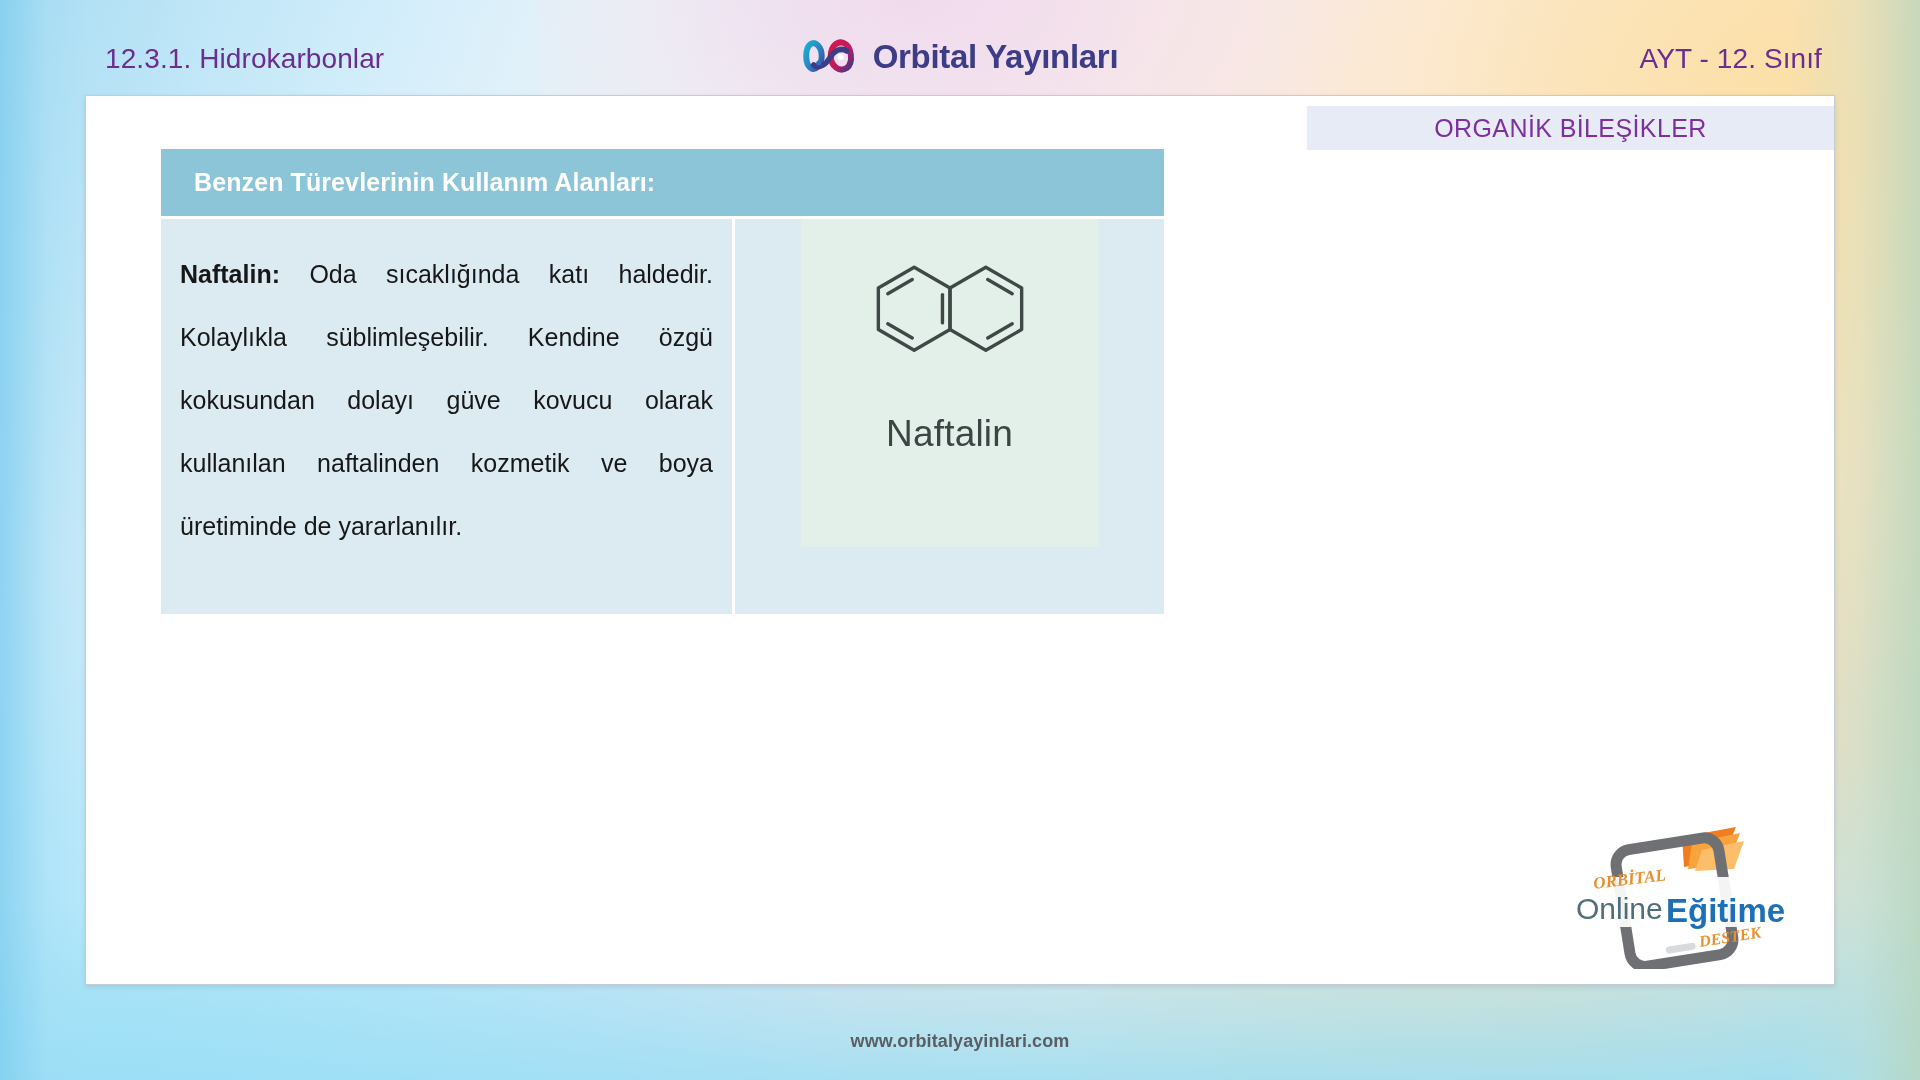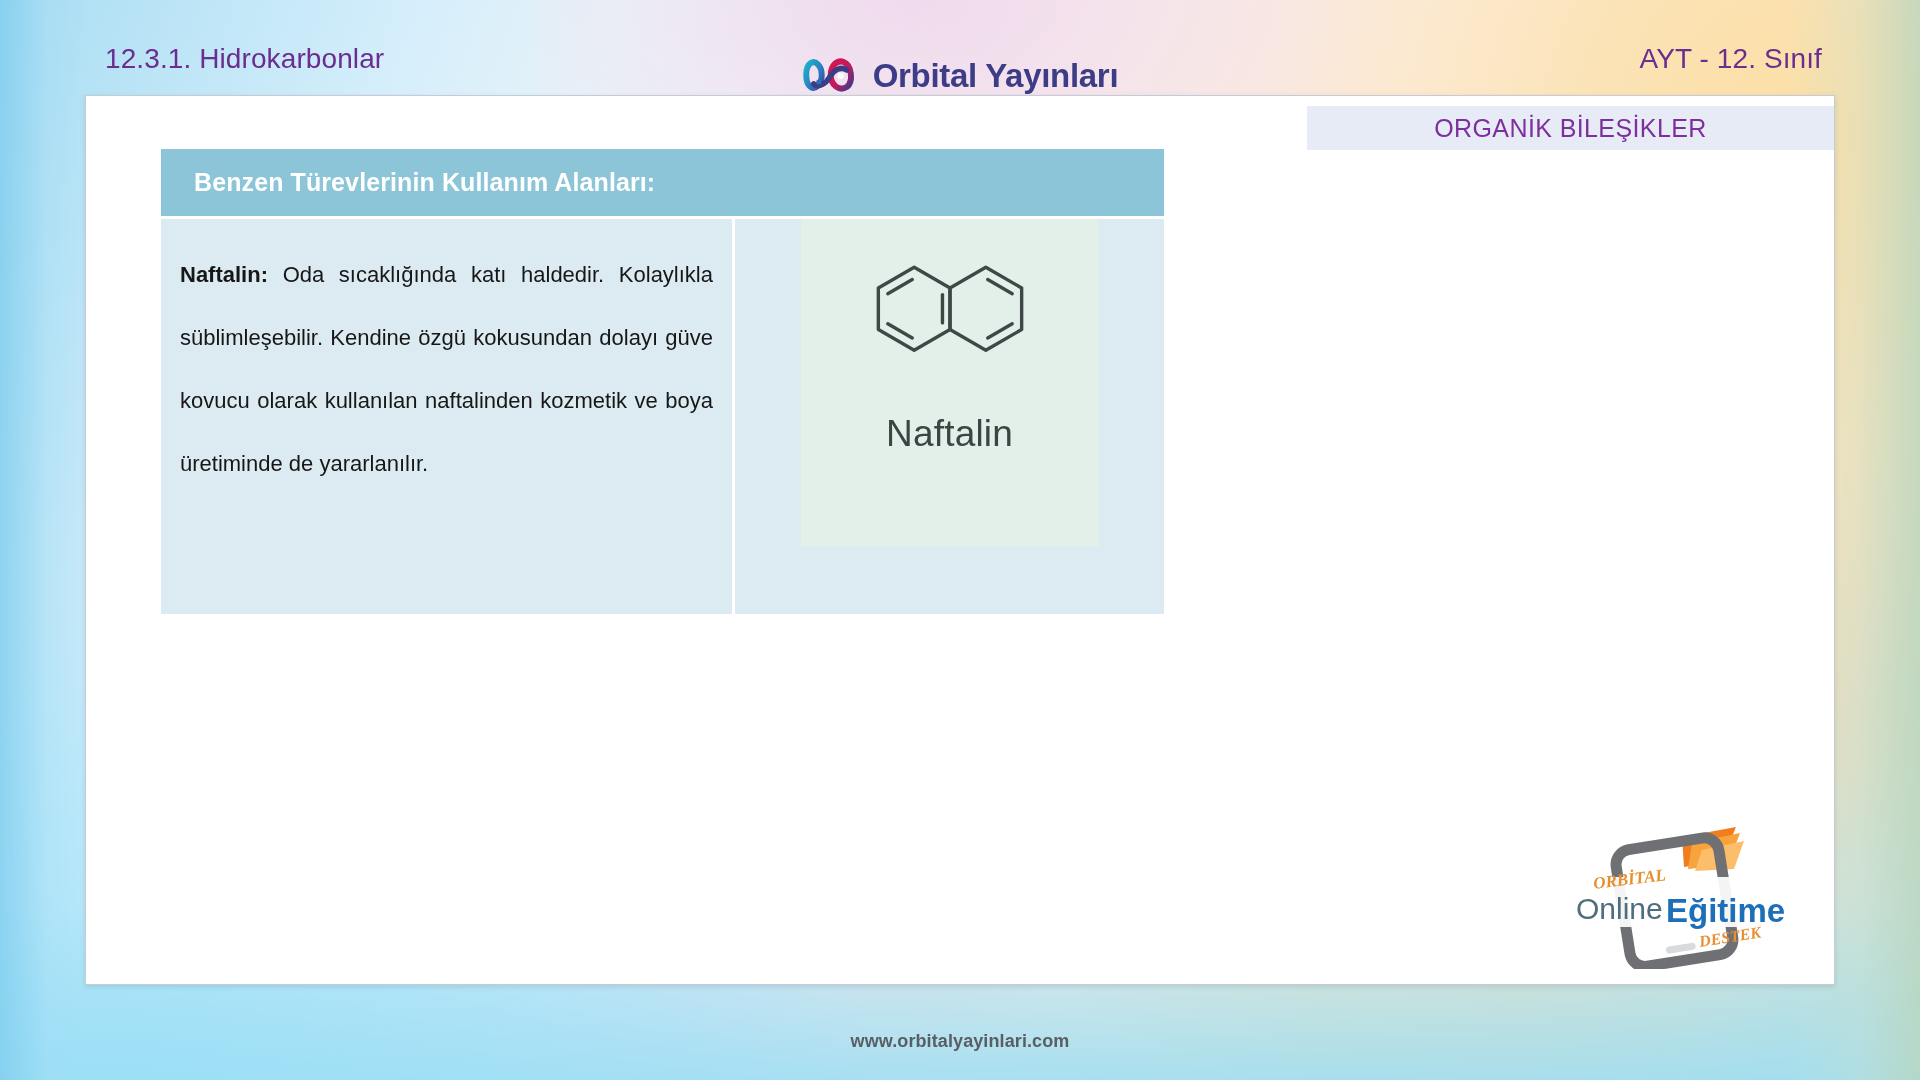--- a/index.html
+++ b/index.html
@@ -69,21 +69,21 @@
     font-size:28px; color:#6b2d8f; letter-spacing:.1px;
     white-space:nowrap;
   }
   .hdr-right {
     position:absolute; right:98px; top:43px;
     font-size:28px; color:#6b2d8f; letter-spacing:.1px;
     white-space:nowrap;
   }
   .hdr-logo {
     position:absolute; left:50%; top:36px; transform:translateX(-50%);
-    display:flex; align-items:center; gap:13px; white-space:nowrap;margin-top:19px;
+    display:flex; align-items:center; gap:13px; white-space:nowrap;
   }
   .hdr-logo-mark { width:58px; height:40px; display:block; flex:0 0 auto; }
   .hdr-logo-text {
     font-size:33px; font-weight:bold; color:#3c3c87;
     letter-spacing:-.3px; line-height:1;
   }
 
   
   .card {
     position:absolute; left:85px; top:95px; width:1750px; height:890px;
@@ -116,21 +116,21 @@
 
   .panel-body {
     margin-top:3px; height:395px; background:#dcebf1;
     display:flex; align-items:stretch;
   }
   .col-text {
     width:571px; flex:0 0 571px;
     padding:24px 19px 10px 19px;
   }
   .col-text p {
-    font-size:22px; line-height:63px; color:#171717;
+    font-size:25px; line-height:63px; color:#171717;
     text-align:justify; text-justify:inter-word;
     hyphens:none;
   }
   .col-text p b { font-weight:bold; }
 
   .col-divider { width:3px; flex:0 0 3px; background:#ffffff; }
 
   .col-figure {
     flex:1 1 auto; position:relative;
     display:flex; align-items:flex-start; justify-content:center;

